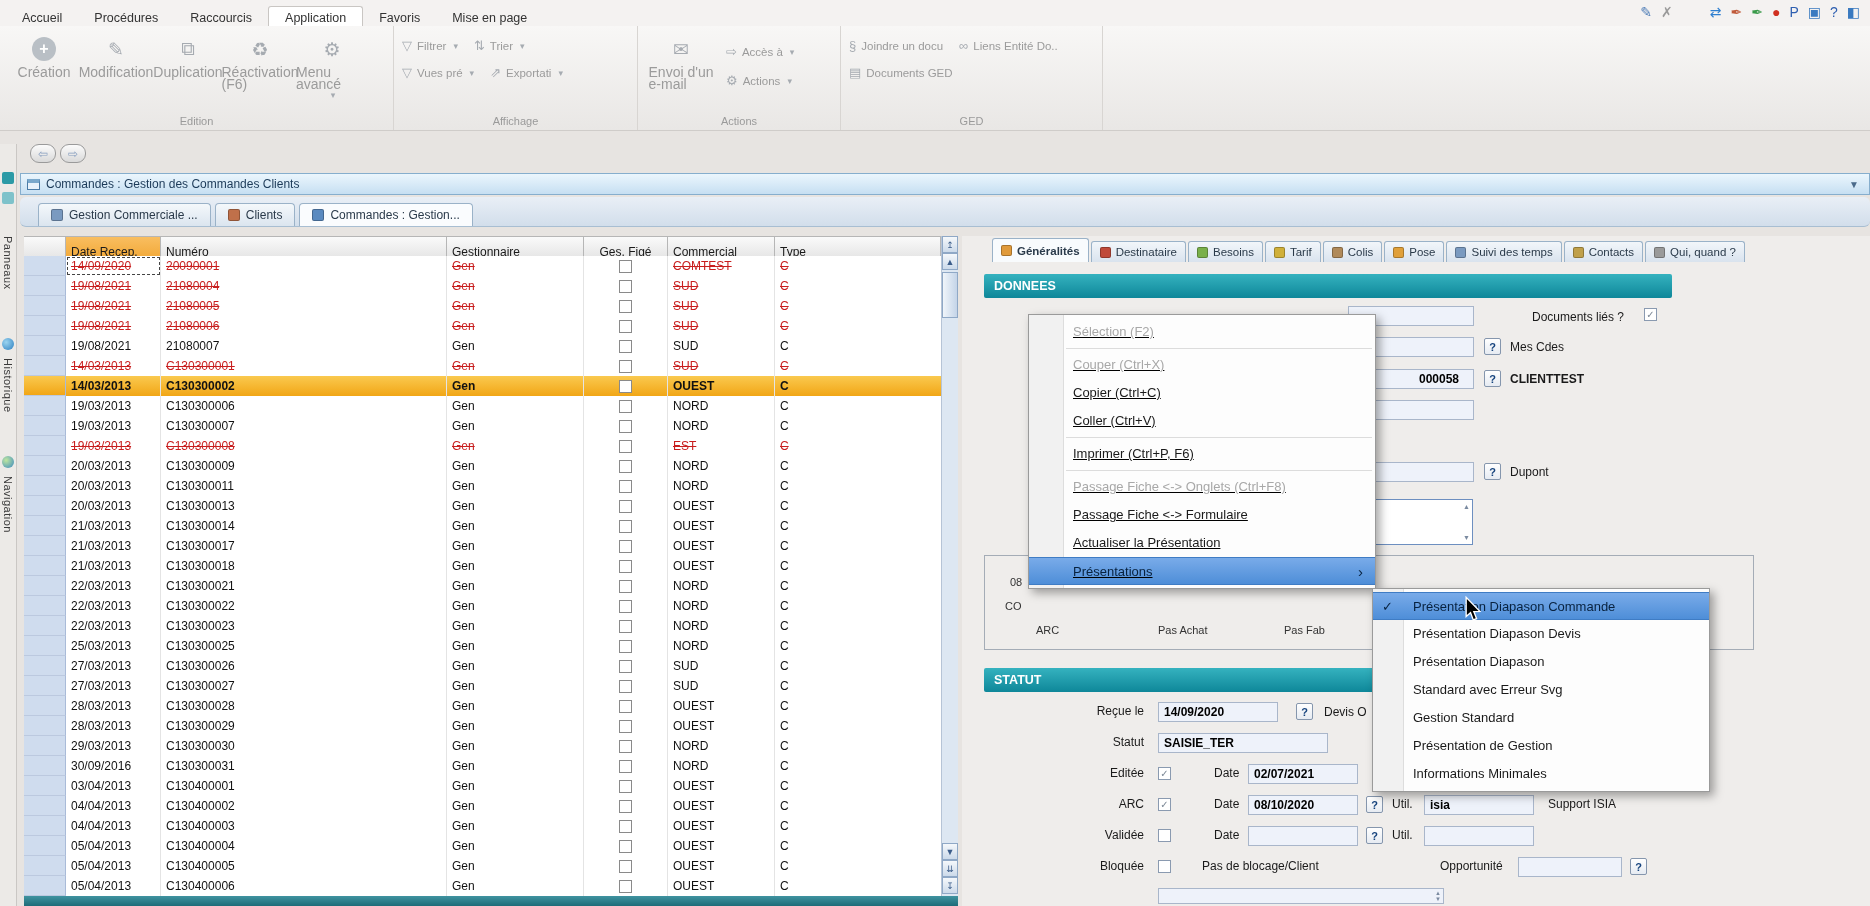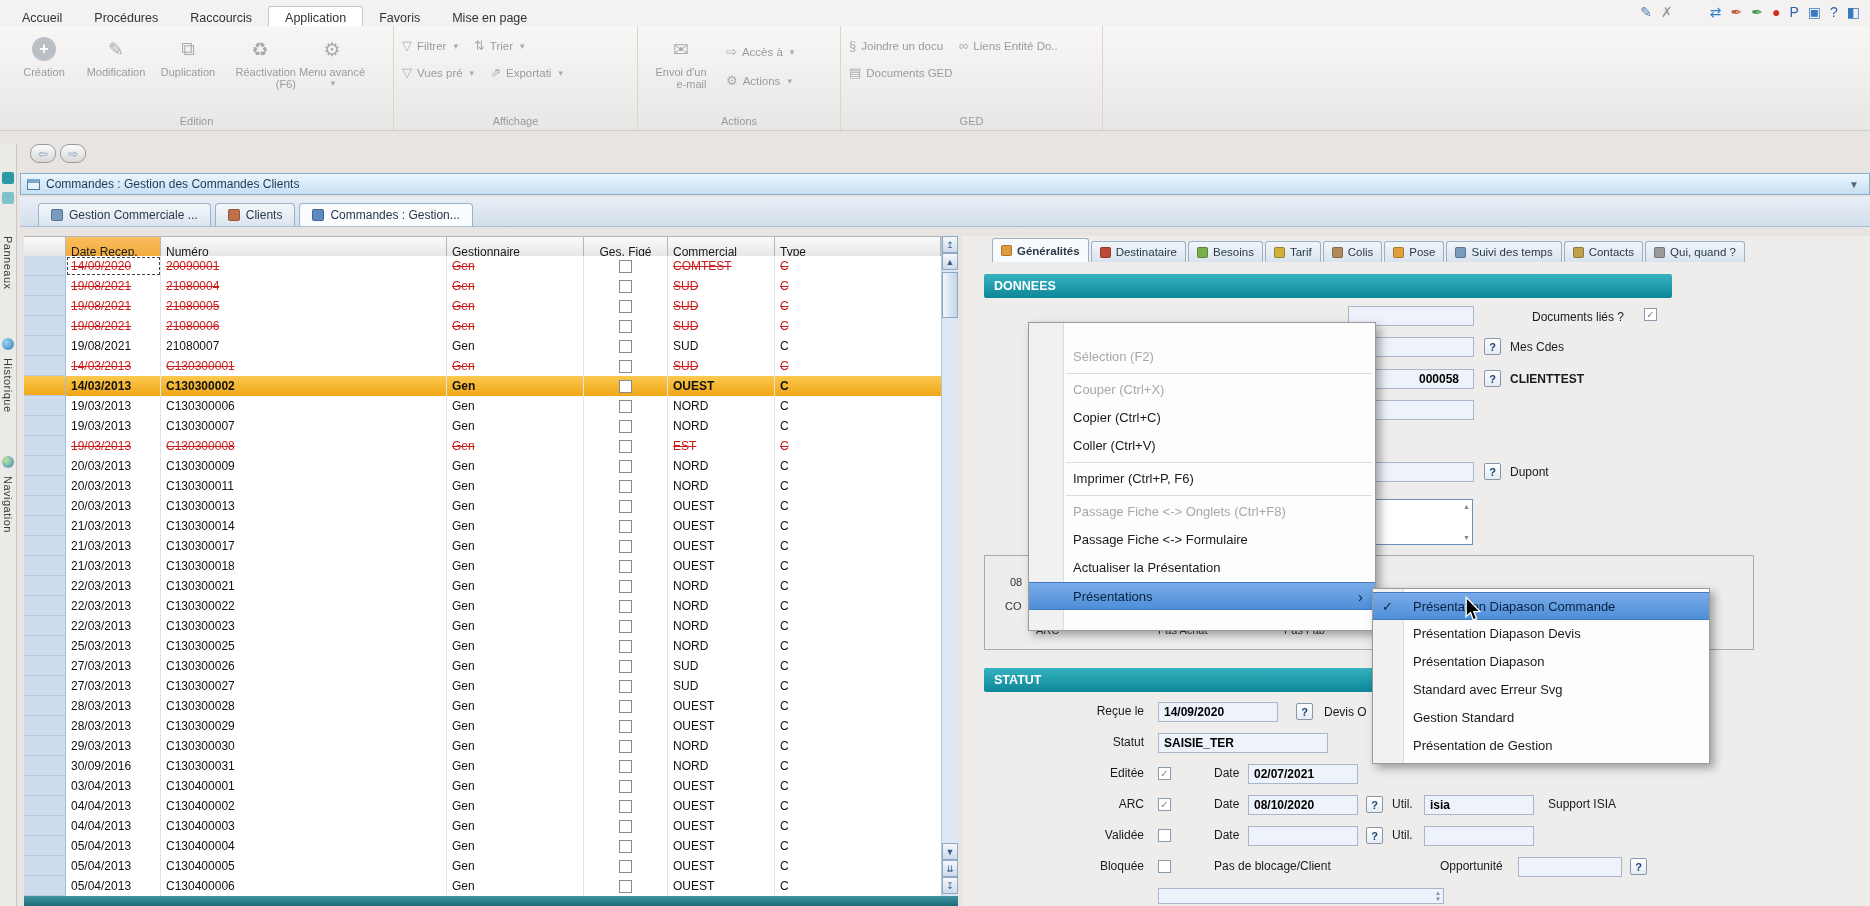--- a/index.html
+++ b/index.html
@@ -28,21 +28,21 @@
   .rgroup { position:relative; border-right:1px solid #d8d5d2; height:100%; }
   .rg-label { position:absolute; bottom:3px; left:0; right:0; text-align:center;
     font-size:11px; color:#9a9a9a; }
   .rg-body { display:flex; padding:6px 8px 20px; height:100%; }
   .rbtn-lg { width:72px; display:flex; flex-direction:column; align-items:center;
     padding-top:2px; }
   .ric { height:30px; display:flex; align-items:center; justify-content:center;
     font-size:19px; color:#a6abb1; }
   .ric.circle { width:24px; height:24px; margin:3px 0; border-radius:50%;
     background:#b9bfc5; color:#fff; font-size:16px; font-weight:bold; }
-  .rlbl { font-size:11px; color:#9b9b9b; text-align:right; line-height:12px;
+  .rlbl { font-size:14px; color:#9b9b9b; text-align:left; line-height:12px;
     margin-top:2px; white-space:pre-line; }
   .dd { font-size:9px; color:#a6abb1; margin-left:2px; }
   .col-body { flex-direction:column; justify-content:flex-start; gap:12px; padding-top:12px; }
   .rrow { display:flex; gap:16px; align-items:center; }
   .rbtn-sm { display:flex; align-items:center; gap:5px; font-size:11.5px; color:#9b9b9b; }
   .ric-sm { font-size:13px; color:#a6abb1; }
   .act-body { gap:10px; }
   .act-col { display:flex; flex-direction:column; gap:14px; justify-content:flex-start;
     padding-top:12px; }
   
@@ -50,21 +50,21 @@
     border-radius:9px; background:linear-gradient(#fbfbfb,#d9d9d9); color:#8aa0c0;
     font-size:12px; display:flex; align-items:center; justify-content:center; }
   .titlebar { position:absolute; left:20px; top:173px; width:1850px; height:22px;
     background:linear-gradient(#ebf6fd,#c6dff2); border:1px solid #86aecd;
     display:flex; align-items:center; padding-left:6px; font-size:12px; color:#1c3a58; }
   .win-icon { width:13px; height:11px; border:1px solid #4a7aa5; background:#e8f2fb;
     border-top:4px solid #7aa8cc; margin-right:6px; }
   .tb-caret { position:absolute; right:10px; font-size:10px; color:#4a6a8a; }
   .doctabs { position:absolute; left:20px; top:197px; width:1850px; height:30px;
     background:linear-gradient(#e9eff6,#d2deeb); border-bottom:1px solid #a8bed2;
-    display:flex; align-items:flex-end; padding-left:18px; gap:4px; }
+    display:flex; align-items:flex-end; padding-left:18px; gap:4px;border-radius:6px; }
   .dtab { height:23px; display:flex; align-items:center; gap:6px; padding:0 12px;
     font-size:12px; color:#2a3a4a; background:linear-gradient(#f4f8fb,#dbe5ef);
     border:1px solid #9ab2c8; border-bottom:none; border-radius:4px 4px 0 0; }
   .dtab.active { background:#fafcfe; }
   .dticon { width:12px; height:12px; border-radius:2px; border:1px solid rgba(0,0,0,.25); }
   
   .sidebar { position:absolute; left:0; top:144px; width:17px; bottom:0;
     background:#eceae7; border-right:1px solid #cac7c4; }
   .sb-icon { position:absolute; left:2px; width:12px; height:12px; border-radius:2px; }
   .sb-label { position:absolute; left:2px; writing-mode:vertical-rl; font-size:11px;
@@ -123,22 +123,22 @@
   .plabel.sm { font-size:11px; color:#333; }
   .pcheck { position:absolute; width:13px; height:13px; background:#fff;
     border:1px solid #8a9ab0; font-size:10px; color:#7c8896; line-height:11px; text-align:center; }
   .rowlabel { position:absolute; left:0; width:188px; text-align:right; padding-right:6px;
     font-size:12px; color:#1a1a1a; white-space:nowrap; }
   .mlbox { position:absolute; background:#fff; border:1px solid #6d8fc0; }
   .mlbox .sp { position:absolute; right:2px; font-size:7px; color:#7a8aa0; }
   .gbox { position:absolute; border:1px solid #a4acb6; }
   .spin { position:absolute; right:2px; font-size:6px; color:#7a8aa0; line-height:6px; }
   
-  .cmenu { position:absolute; left:1028px; top:322px; width:348px; background:#fdfdfd;
-    border:1px solid #9a9a9a; box-shadow:4px 4px 9px rgba(0,0,0,.35); padding:20px 0; z-index:50; }
+  .cmenu { position:absolute; left:1028px; top:314px; width:348px; background:#fdfdfd;
+    border:1px solid #9a9a9a; box-shadow:4px 4px 9px rgba(0,0,0,.35); padding:3px 0; z-index:50;text-decoration:underline; }
   .cmenu::before { content:""; position:absolute; left:0; top:0; bottom:0; width:34px;
     background:#f1f1f1; border-right:1px solid #dddddd; }
   .mitem { position:relative; height:28px; line-height:28px; font-size:13px;
     color:#1a1a1a; padding-left:44px; white-space:nowrap; }
   .mitem.disabled { color:#a8a8a8; }
   .mitem.hl { background:linear-gradient(#79abe9,#4e8ed8); color:#08223f;
     border-top:1px solid #3f7cc4; border-bottom:1px solid #3f7cc4; }
   .msep { height:1px; background:#dcdcdc; margin:2px 3px 2px 37px; position:relative; }
   .marrow { position:absolute; right:12px; font-size:15px; }
   .smenu { position:absolute; left:1372px; top:588px; width:338px; background:#fdfdfd;
@@ -794,21 +794,21 @@
   <span class="rowlabel" style="top:592px">Validée</span>
   <span class="pcheck" style="left:196px;top:593px"></span>
   <span class="plabel" style="left:252px;top:592px">Date</span>
   <div class="fbox" style="left:286px;top:590px;width:110px"></div>
   <div class="qbtn" style="left:404px;top:591px">?</div>
   <span class="plabel" style="left:430px;top:592px">Util.</span>
   <div class="fbox" style="left:462px;top:590px;width:110px"></div>
 
   <span class="rowlabel" style="top:623px">Bloquée</span>
   <span class="pcheck" style="left:196px;top:624px"></span>
-  <span class="plabel" style="left:252px;top:623px">Pas de blocage/Client</span>
+  <span class="plabel" style="left:240px;top:623px">Pas de blocage/Client</span>
   <span class="plabel" style="left:478px;top:623px">Opportunité</span>
   <div class="fbox" style="left:556px;top:621px;width:104px"></div>
   <div class="qbtn" style="left:668px;top:622px">?</div>
 
   <span class="rowlabel" style="top:690px">Motif</span>
   <div class="fbox" style="left:196px;top:652px;width:286px;height:16px">
     <span class="spin" style="top:1px">▲</span>
     <span class="spin" style="bottom:1px">▼</span>
   </div>
 </div>
@@ -828,19 +828,20 @@
     <div class="mitem hl">Présentations<span class="marrow">›</span></div>
   </div>
 
 <div class="smenu">
     <div class="sitem hl">Présentation Diapason Commande<span class="scheck">✓</span></div>
     <div class="sitem">Présentation Diapason Devis</div>
     <div class="sitem">Présentation Diapason</div>
     <div class="sitem">Standard avec Erreur Svg</div>
     <div class="sitem">Gestion Standard</div>
     <div class="sitem">Présentation de Gestion</div>
+    <div class="sitem">Informations Minimales</div>
   </div>
 
 <div class="cursor">
   <svg width="18" height="26" viewBox="0 0 12 19">
     <path d="M1 1 L1 15 L4.2 12.2 L6.2 17.5 L8.6 16.5 L6.6 11.4 L11 11.2 Z" fill="#000" stroke="#fff" stroke-width="1"></path>
   </svg>
 </div>
 
 </body></html>

